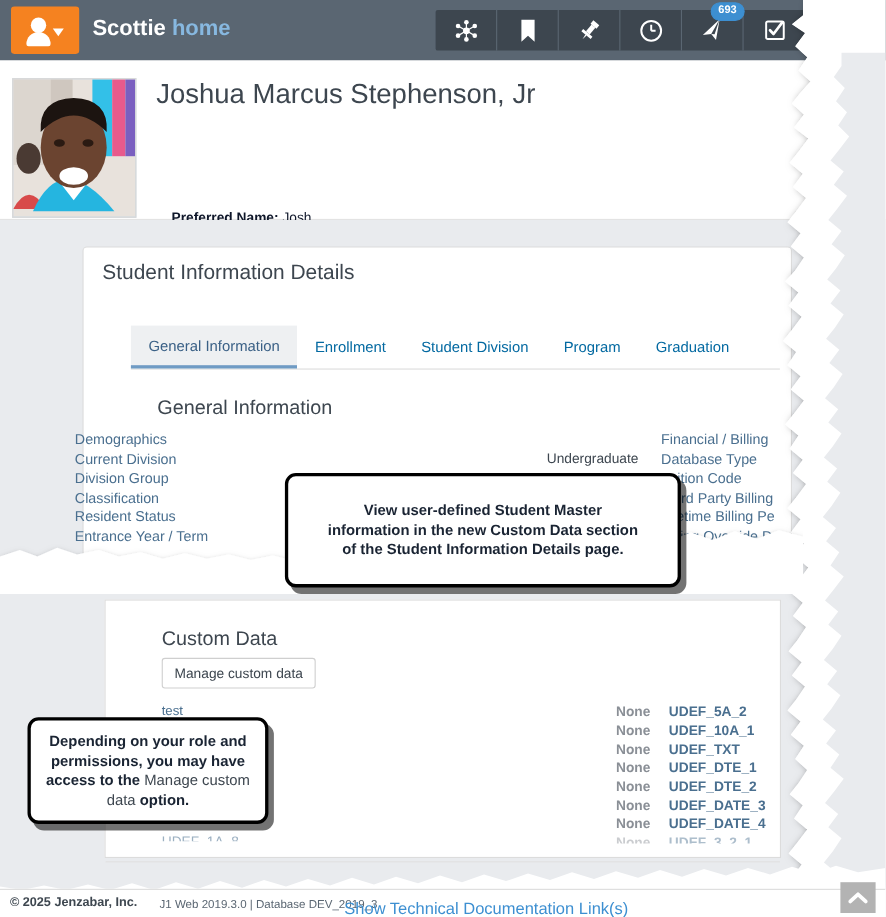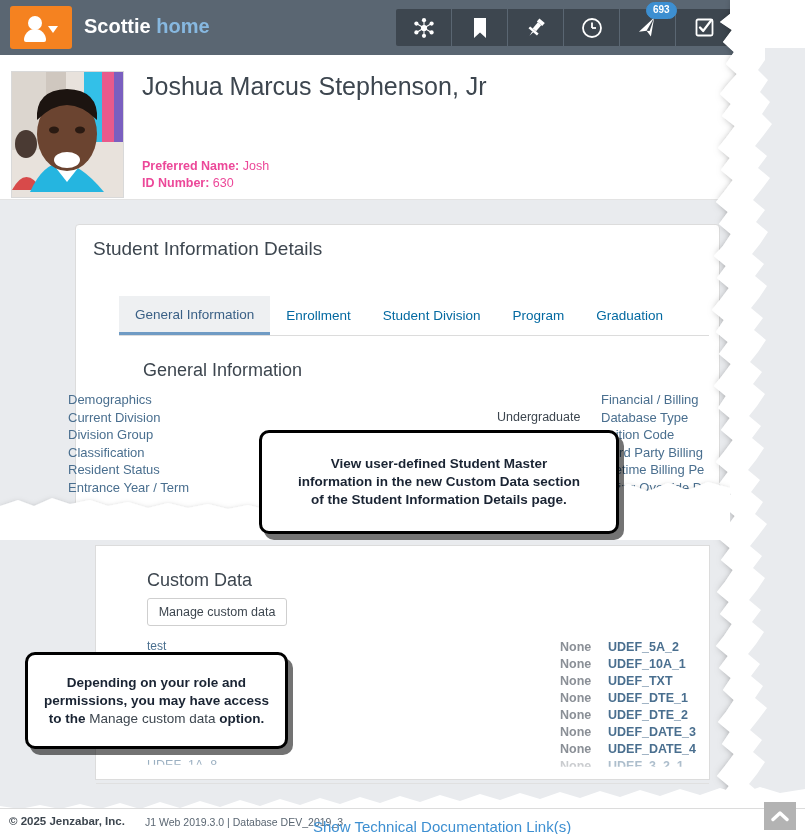--- a/index.html
+++ b/index.html
@@ -86,22 +86,23 @@
   }
   .avatar {
     position: absolute; left: 11px; top: 16px; width: 113px; height: 127px;
     overflow: hidden; border: 1px solid #d9d9d9; background: #cfd9e3;
   }
   .student-name {
     position: absolute; left: 142px; top: 17px;
     font-size: 25px; color: #3d464f; white-space: nowrap; text-align: center;
   }
   .meta-line {
-    position: absolute; left: 142px; font-size: 12.5px; color: #ec4899;
+    position: absolute; left: 156px; font-size: 12.5px; color: #0f172a;
     white-space: nowrap;
+    margin-top: 32px;
   }
   .meta-line b { font-weight: bold; }
   .meta1 { top: 104px; }
   .meta2 { top: 121px; }
   .person-btn {
     position: absolute; left: 144px; top: 152px; width: 74px; height: 26px;
     background: #6b7580; color: #ffffff; border-radius: 3px;
     font-size: 13px; display: flex; align-items: center; justify-content: center;
     gap: 5px;
   }
@@ -198,21 +199,21 @@
   .callout {
     position: absolute; background: #ffffff; border: 3px solid #000000;
     border-radius: 10px; box-shadow: 5px 6px 0 rgba(0,0,0,0.55);
     display: flex; align-items: center; justify-content: center;
     text-align: center;
   }
   .callout-1 {
     left: 259px; top: 430px; width: 360px; height: 104px;
   }
   .callout-2 {
-    left: 25px; top: 652px; width: 263px; height: 97px;
+    left: 25px; top: 652px; width: 219px; height: 97px;
   }
   .callout-text {
     font-size: 13.5px; font-weight: bold; color: #1a2433; line-height: 18px;
     padding: 0 12px;
   }
   .callout-text .reg { font-weight: normal; color: #3d464f; }
 
   
   .footer {
     position: absolute; left: 0; top: 808px; width: 805px; height: 26px;

